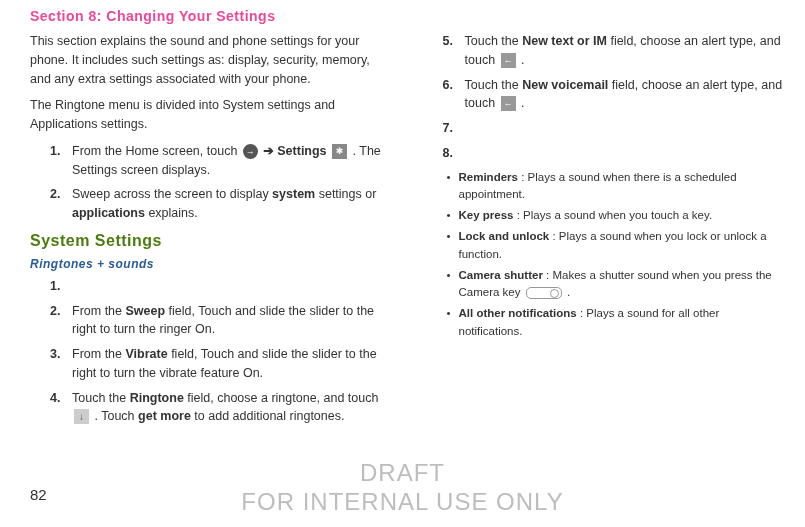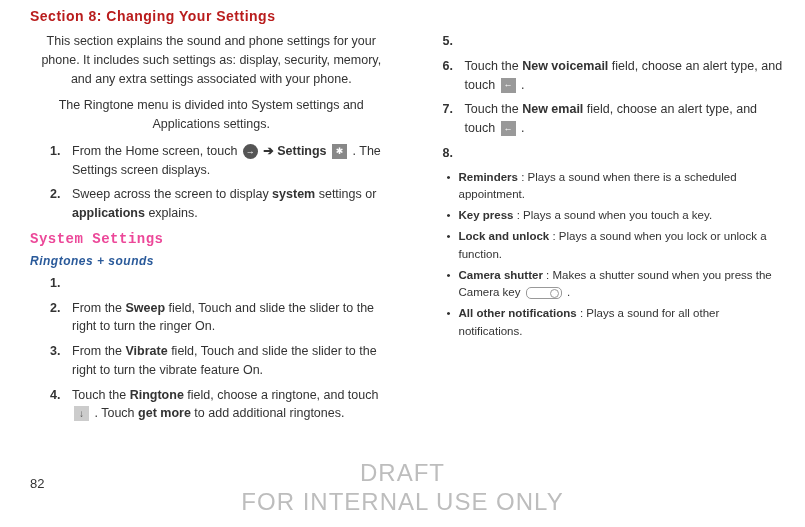--- a/index.html
+++ b/index.html
@@ -10,38 +10,37 @@
       height: 527px;
       position: relative;
       background: white;
       color: #333;
       overflow: hidden;
     }
     .page {
       padding: 8px 20px 0 30px;
     }
     .section-title {
-      color: #b91c1c;
+      color: #ec4899;
       font-size: 14px;
       font-weight: bold;
       letter-spacing: 0.5px;
       margin-bottom: 8px;
     }
     .columns {
       display: flex;
       gap: 30px;
     }
     .col {
       flex: 1;
       font-size: 12.5px;
       line-height: 1.5;
     }
     .col p {
       margin: 0 0 8px 0;
-      text-align: center;
     }
     .intro {
       margin-left: 8px;
     }
     .ol {
       list-style: none;
       padding: 0;
       margin: 0;
     }
     .ol-item {
@@ -53,26 +52,25 @@
       font-weight: bold;
       min-width: 22px;
     }
     .ol-body {
       flex: 1;
     }
     .bold {
       font-weight: bold;
     }
     .sub-heading {
-      color: #ec4899;
-      font-size: 14px;
+      color: #4d7c0f;
+      font-size: 16px;
       font-weight: bold;
       letter-spacing: 0.5px;
       margin: 6px 0 2px 0;
-      font-family: Liberation Mono, monospace;
     }
     .sub-sub-heading {
       color: #2a5a9a;
       font-size: 12px;
       font-weight: bold;
       font-style: italic;
       letter-spacing: 0.5px;
       margin: 0 0 4px 0;
     }
     .bullets {
@@ -177,23 +175,23 @@
       right: 0;
       text-align: center;
       color: #bdbdbd;
       font-size: 24px;
       letter-spacing: 1px;
       line-height: 1.2;
       pointer-events: none;
     }
     .page-num {
       position: absolute;
-      bottom: 36px;
+      bottom: 24px;
       left: 30px;
-      font-size: 13px;
+      font-size: 15px;
     }
   </style>
 </head>
 <body>
 
 <div class="page">
   <div class="section-title">Section 8: Changing Your Settings</div>
 
   <div class="columns">
 
@@ -261,40 +259,40 @@
             <span> to add additional ringtones.</span>
           </div>
         </div>
       </div>
     </div>
 
     <div class="col">
       <div class="ol">
         <div class="ol-item">
           <div class="ol-num">5.</div>
+          <div class="ol-body">
+            <span>Touch the </span>
+            <span class="bold">New text or IM</span>
+            <span> field, choose an alert type, and touch </span>
+            <span class="icon-square"></span>
+            <span> .</span>
+          </div>
         </div>
         <div class="ol-item">
           <div class="ol-num">6.</div>
           <div class="ol-body">
             <span>Touch the </span>
             <span class="bold">New voicemail</span>
             <span> field, choose an alert type, and touch </span>
             <span class="icon-square"></span>
             <span> .</span>
           </div>
         </div>
         <div class="ol-item">
           <div class="ol-num">7.</div>
-          <div class="ol-body">
-            <span>Touch the </span>
-            <span class="bold">New email</span>
-            <span> field, choose an alert type, and touch </span>
-            <span class="icon-square"></span>
-            <span>.</span>
-          </div>
         </div>
         <div class="ol-item">
           <div class="ol-num">8.</div>
         </div>
       </div>
 
       <div class="bullets">
         <div class="bullet">
           <div class="bullet-dot">•</div>
           <div>

